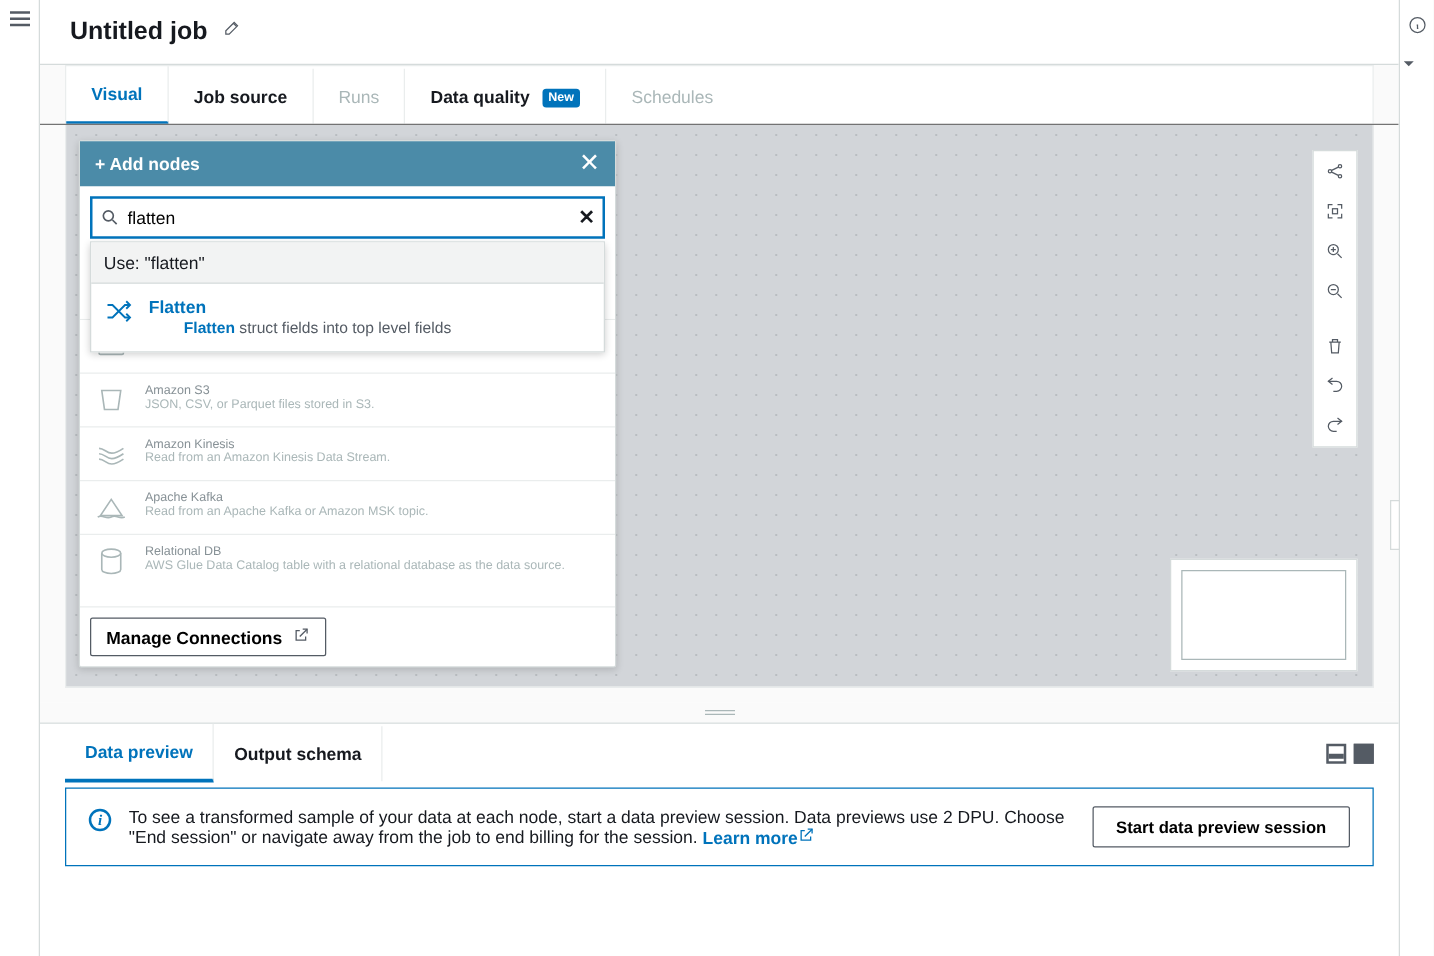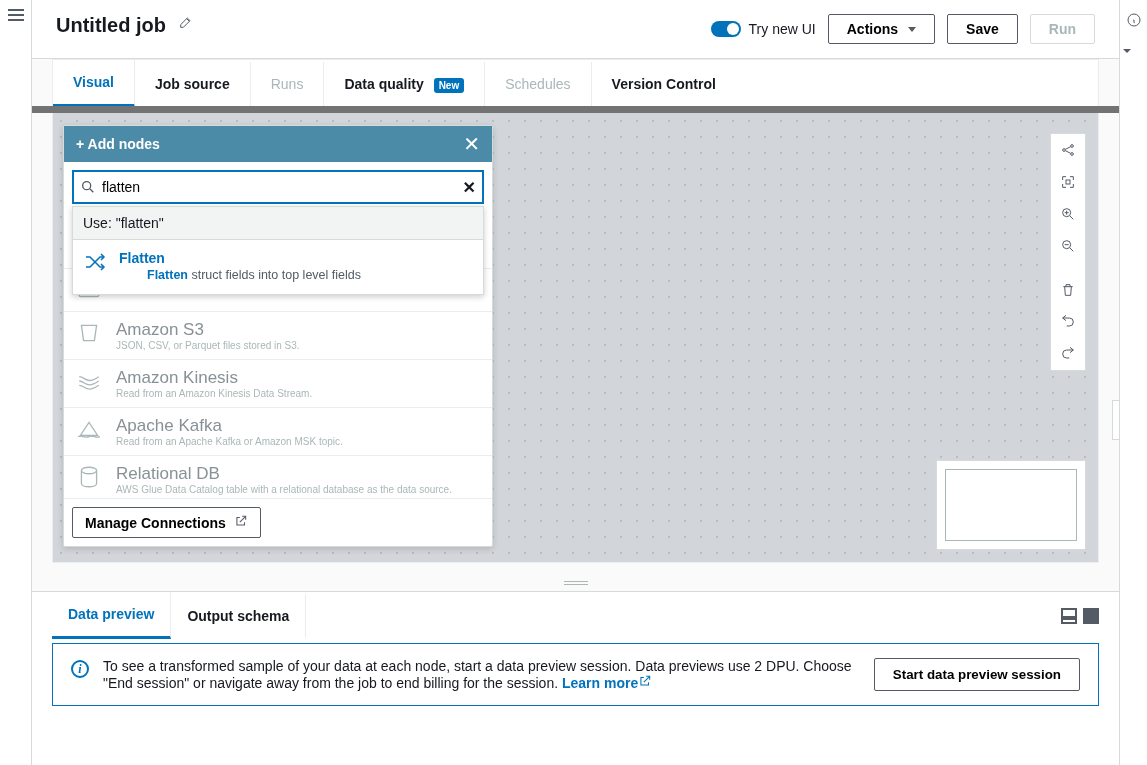--- a/index.html
+++ b/index.html
@@ -48,21 +48,21 @@
   
   .tabs-wrap{background:var(--light);padding:0 20px;}
   .tabs{display:flex;align-items:flex-end;background:#fff;border:1px solid #eaeded;border-bottom:none;}
   .tab{padding:14px 20px;font-weight:700;border-right:1px solid #eaeded;white-space:nowrap;cursor:pointer;}
   .tab:last-child{border-right:none;}
   .tab.active{color:var(--blue);border-bottom:3px solid var(--blue);margin-bottom:-1px;}
   .tab.disabled{color:#aab7b8;font-weight:400;}
   .badge-new{background:var(--blue);color:#fff;font-size:10px;font-weight:700;padding:2px 5px;border-radius:3px;margin-left:6px;vertical-align:middle;}
 
   
-  .canvas-wrap{background:var(--light);padding:0 20px 12px 20px;flex:0 0 auto;border-top:7px solid #737373;}
+  .canvas-wrap{background:var(--light);padding:0 20px 12px 20px;flex:0 0 auto;border-top:1px solid #737373;}
   .canvas{position:relative;height:450px;border:1px solid #eaeded;border-top:none;
     background-color:#d2d5d9;
     background-image:radial-gradient(#b9bdc1 1px, transparent 1px);
     background-size:16px 16px;background-position:0 0;}
   .canvas-tools{position:absolute;right:12px;top:20px;width:36px;background:#fff;border:1px solid var(--border);display:flex;flex-direction:column;align-items:center;}
   .canvas-tools .tool{height:32px;width:100%;display:flex;align-items:center;justify-content:center;cursor:pointer;}
   .canvas-tools .tool svg{width:16px;height:16px;stroke:#545b64;fill:none;stroke-width:1.5;}
   .canvas-tools .sep{height:12px;}
   .minimap{position:absolute;right:12px;bottom:12px;width:150px;height:90px;background:#fff;border:1px solid var(--border);padding:8px;}
   .minimap-inner{width:100%;height:100%;border:1px solid #aab7b8;}
@@ -82,21 +82,21 @@
   .dd-row.item{display:flex;gap:12px;align-items:flex-start;padding:10px 10px 12px;}
   .dd-row.item .txt .t{color:var(--blue);font-weight:700;}
   .dd-row.item .txt .d{font-size:12.5px;color:#545b64;margin-top:2px;margin-left:28px;}
   .dd-row.item .txt .d b{color:var(--blue);font-weight:700;}
   .shuffle-ic svg{width:24px;height:24px;stroke:var(--blue);fill:none;stroke-width:1.5;}
 
   .bg-list{position:relative;margin-top:56px;overflow:hidden;}
   .bg-item{display:flex;gap:14px;padding:8px 12px;border-top:1px solid #eaeded;color:#aab7b8;}
   .bg-item .ic{width:26px;height:26px;flex:0 0 26px;}
   .bg-item .ic svg{width:26px;height:26px;stroke:#aab7b8;fill:none;stroke-width:1.2;}
-  .bg-item .name{font-size:17px;color:#879196;font-weight:400;}
+  .bg-item .name{font-size:10px;color:#879196;font-weight:400;}
   .bg-item .desc{font-size:10px;}
   .addpanel-foot{margin-top:auto;border-top:1px solid #eaeded;padding:8px;}
   .mc-btn{border:1px solid #545b64;background:#fff;padding:6px 12px;font-weight:700;display:inline-flex;align-items:center;gap:8px;cursor:pointer;border-radius:2px;font-size:14px;}
   .ext-ic svg{width:14px;height:14px;stroke:#545b64;fill:none;stroke-width:1.8;}
 
   
   .splitter{height:16px;background:var(--light);display:flex;align-items:center;justify-content:center;}
   .splitter-handle{width:24px;height:4px;border-top:1px solid #aab7b8;border-bottom:1px solid #aab7b8;}
 
   
@@ -128,45 +128,32 @@
 <div class="main">
 
   <div class="header">
     <span class="title">Untitled job</span>
     <span class="edit-ic">
       <svg viewBox="0 0 24 24">
           <path d="M4 20h4l10-10-4-4L4 16v4z"></path>
           <path d="M13 7l4 4"></path>
         </svg>
     </span>
-    <div class="header-right">
-      <div class="toggle">
-        <div class="toggle-switch"></div>
-        <span>Try new UI</span>
-      </div>
-      <button class="btn dd">
-        <span>Actions</span>
-        <span class="caret"></span>
-      </button>
-      <button class="btn">Save</button>
-      <button class="btn disabled">Run</button>
-    </div>
   </div>
 
   <div class="tabs-wrap">
     <div class="tabs">
       <div class="tab active">Visual</div>
       <div class="tab">Job source</div>
       <div class="tab disabled">Runs</div>
       <div class="tab">
         <span>Data quality</span>
         <span class="badge-new">New</span>
       </div>
       <div class="tab disabled">Schedules</div>
-      <div class="tab">Version Control</div>
     </div>
   </div>
 
   <div class="canvas-wrap">
     <div class="canvas">
 
       <div class="addpanel">
         <div class="addpanel-head">
           <span>+ Add nodes</span>
           <span class="close-x">✕</span>

